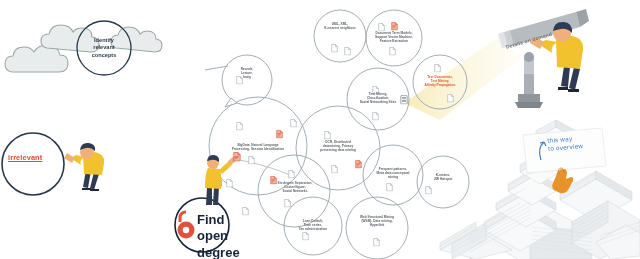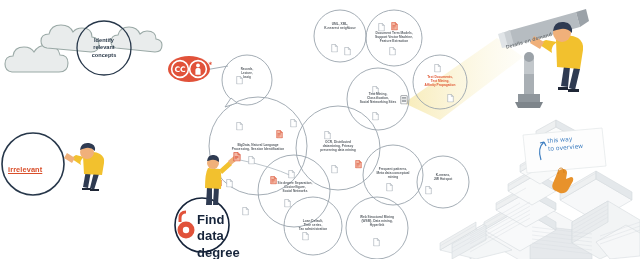--- a/index.html
+++ b/index.html
@@ -317,33 +317,22 @@
       <path d="M558 174 q0 -6 3 -6 q3 0 3 5" fill="none" stroke="#cf7d1d" stroke-width="0.8"></path>
     </g>
   </svg>
 
   <div class="identify-label" style="left:77px; top:37px; width:54px;">
     <div>Identify</div>
     <div>relevant</div>
     <div>concepts</div>
   </div>
 
-  <div class="irrelevant-label" style="left:8px; top:165px;text-decoration:underline;">irrelevant</div>
-
-  <div class="abs" style="left:168px; top:55px; width:44px; height:28px;">
-    <svg viewBox="0 0 44 28" style="width:44px;height:28px;">
-      <ellipse cx="21" cy="14" rx="21" ry="13" fill="#e1523a"></ellipse>
-      <circle cx="12" cy="14" r="8.4" fill="none" stroke="#ffffff" stroke-width="1.6"></circle>
-      <circle cx="30" cy="14" r="8.4" fill="none" stroke="#ffffff" stroke-width="1.6"></circle>
-      <text x="12" y="17.4" text-anchor="middle" fill="#ffffff" font-family="DejaVu Sans, sans-serif" font-size="7.6" font-weight="bold">CC</text>
-      <circle cx="30" cy="10.4" r="1.9" fill="#ffffff"></circle>
-      <path d="M30 12.8 q-2.6 0 -2.6 2.6 v4.4 h5.2 v-4.4 q0 -2.6 -2.6 -2.6 z" fill="#ffffff"></path>
-      <text x="40.4" y="11.6" fill="#e1523a" font-family="DejaVu Sans, sans-serif" font-size="7" font-weight="bold">*</text>
-    </svg>
-  </div>
+  <div class="irrelevant-label" style="left:8px; top:153px;text-decoration:underline;">irrelevant</div>
+
 
   <div class="bubble-label tiny" style="left:230px; top:68px; width:34px;">
     <div>Records,</div>
     <div>Lecture,</div>
     <div>bazig</div>
   </div>
 
   <div class="bubble-label" style="left:313px; top:22px; width:54px;">
     <div>UML, XML,</div>
     <div>K-nearest neighbour</div>
@@ -402,21 +391,21 @@
   </div>
 
   <div class="bubble-label" style="left:346px; top:215px; width:62px;">
     <div>Web Structural Mining</div>
     <div>(WSM), Data mining,</div>
     <div>Hyperlink</div>
   </div>
 
   <div class="open-label" style="left:197px; top:212px; width:36px;">
     <div>Find</div>
-    <div>data</div>
+    <div>open</div>
     <div>degree</div>
   </div>
 
   <div class="details-label" style="left:505px; top:44px; transform:rotate(-16deg);">Details on demand</div>
 
   <div class="note-label" style="left:547px; top:137px; width:58px; transform:rotate(-5deg);">
     <div>this way</div>
     <div>to overview</div>
   </div>
 

